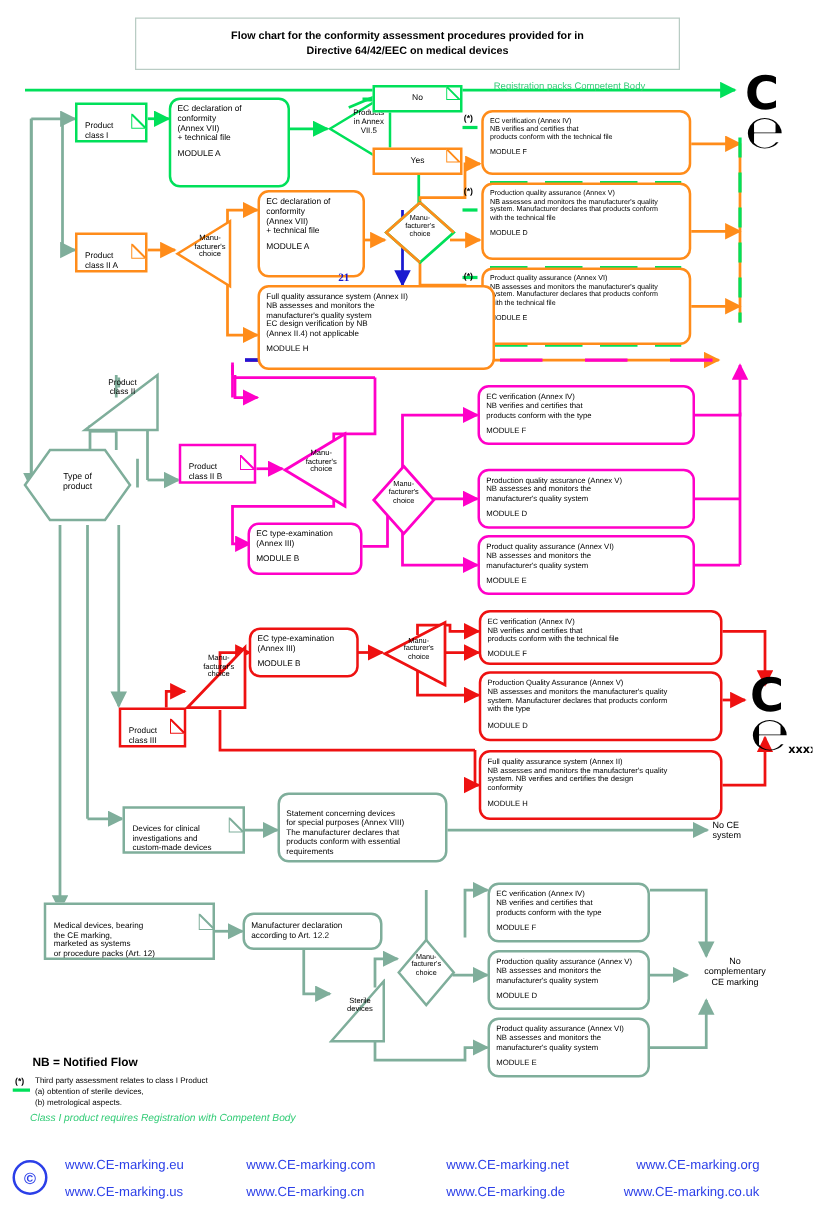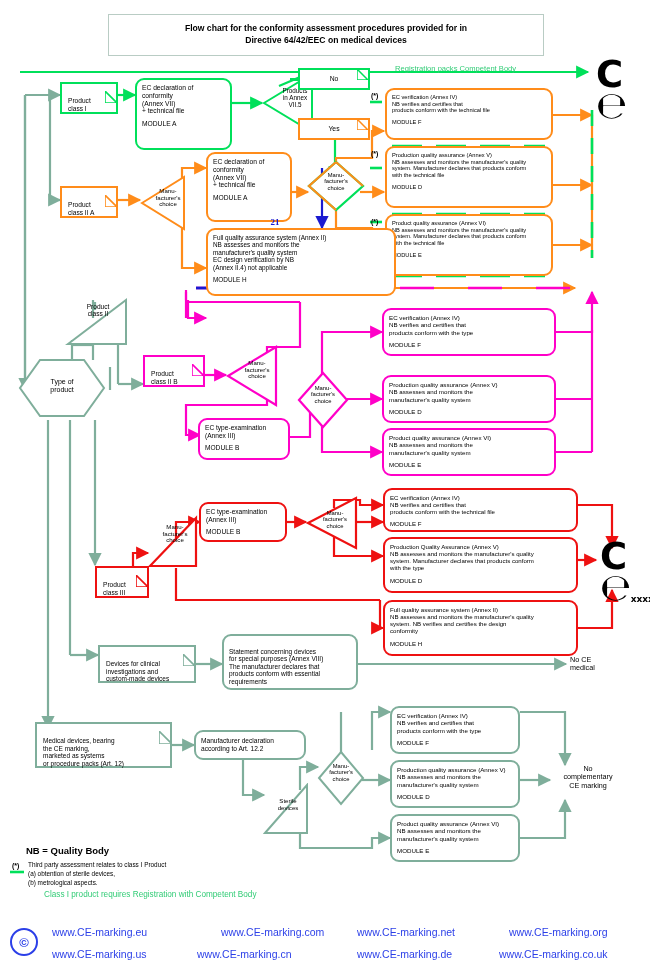--- a/index.html
+++ b/index.html
@@ -482,21 +482,21 @@
 
 <div class="node rbox c-sage" style="left:222px;top:634px;width:136px;height:56px;font-size:6.5px;white-space:pre-line;">
   <span>Statement concerning devices
 for special purposes (Annex VIII)
 The manufacturer declares that
 products conform with essential
 requirements</span>
 </div>
 
 <div class="lbl" style="left:570px;top:656px;font-size:7.2px;white-space:pre-line;">No CE
-medical</div>
+system</div>
 
 <div class="node docbox c-sage" style="left:35px;top:722px;width:137px;height:46px;font-size:6.5px;white-space:pre-line;">
   <span>Medical devices, bearing
 the CE marking,
 marketed as systems
 or procedure packs (Art. 12)</span>
   <span class="fold">
     <svg width="13" height="13">
           <polygon points="0,0 13,13 0,13" fill="#fff" stroke="#7fae9b" stroke-width="1.6"></polygon>
         </svg>
@@ -544,33 +544,33 @@
 complementary
 CE marking</div>
 
 <div class="ce" style="left:596px;top:60px;">
   <span class="cesym">C ℮</span>
 </div>
 <div class="ce" style="left:600px;top:542px;">
   <span class="cesym">C ℮</span><span class="num">xxxx</span>
 </div>
 
-<div class="legend-title" style="left:26px;top:845px;">NB = Quality Body</div>
+<div class="legend-title" style="left:26px;top:845px;">NB = Notified Flow</div>
 <div class="star" style="left:12px;top:862px;">(*)</div>
 <div class="legend-line" style="left:28px;top:861px;">Third party assessment relates to class I  Product</div>
 <div class="legend-line" style="left:28px;top:870px;">(a) obtention of sterile devices,</div>
 <div class="legend-line" style="left:28px;top:879px;">(b) metrological aspects.</div>
-<div class="legend-green" style="left:44px;top:890px;">Class I product requires Registration with Competent Body</div>
+<div class="legend-green" style="left:24px;top:890px;font-style:italic;">Class I product requires Registration with Competent Body</div>
 <svg class="node" style="left:10px;top:869px;width:14px;height:6px;">
   <path d="M0,3 L14,3" stroke="#00e05a" stroke-width="2.6"></path>
 </svg>
 
 <div class="copyr">©</div>
 <div class="foot-link" style="left:52px;top:926px;">www.CE-marking.eu</div>
-<div class="foot-link" style="left:197px;top:926px;margin-left:24px;">www.CE-marking.com</div>
+<div class="foot-link" style="left:197px;top:926px;">www.CE-marking.com</div>
 <div class="foot-link" style="left:357px;top:926px;">www.CE-marking.net</div>
 <div class="foot-link" style="left:509px;top:926px;">www.CE-marking.org</div>
 <div class="foot-link" style="left:52px;top:948px;">www.CE-marking.us</div>
 <div class="foot-link" style="left:197px;top:948px;">www.CE-marking.cn</div>
 <div class="foot-link" style="left:357px;top:948px;">www.CE-marking.de</div>
 <div class="foot-link" style="left:499px;top:948px;">www.CE-marking.co.uk</div>
 
 </div>
 
 </body></html>

